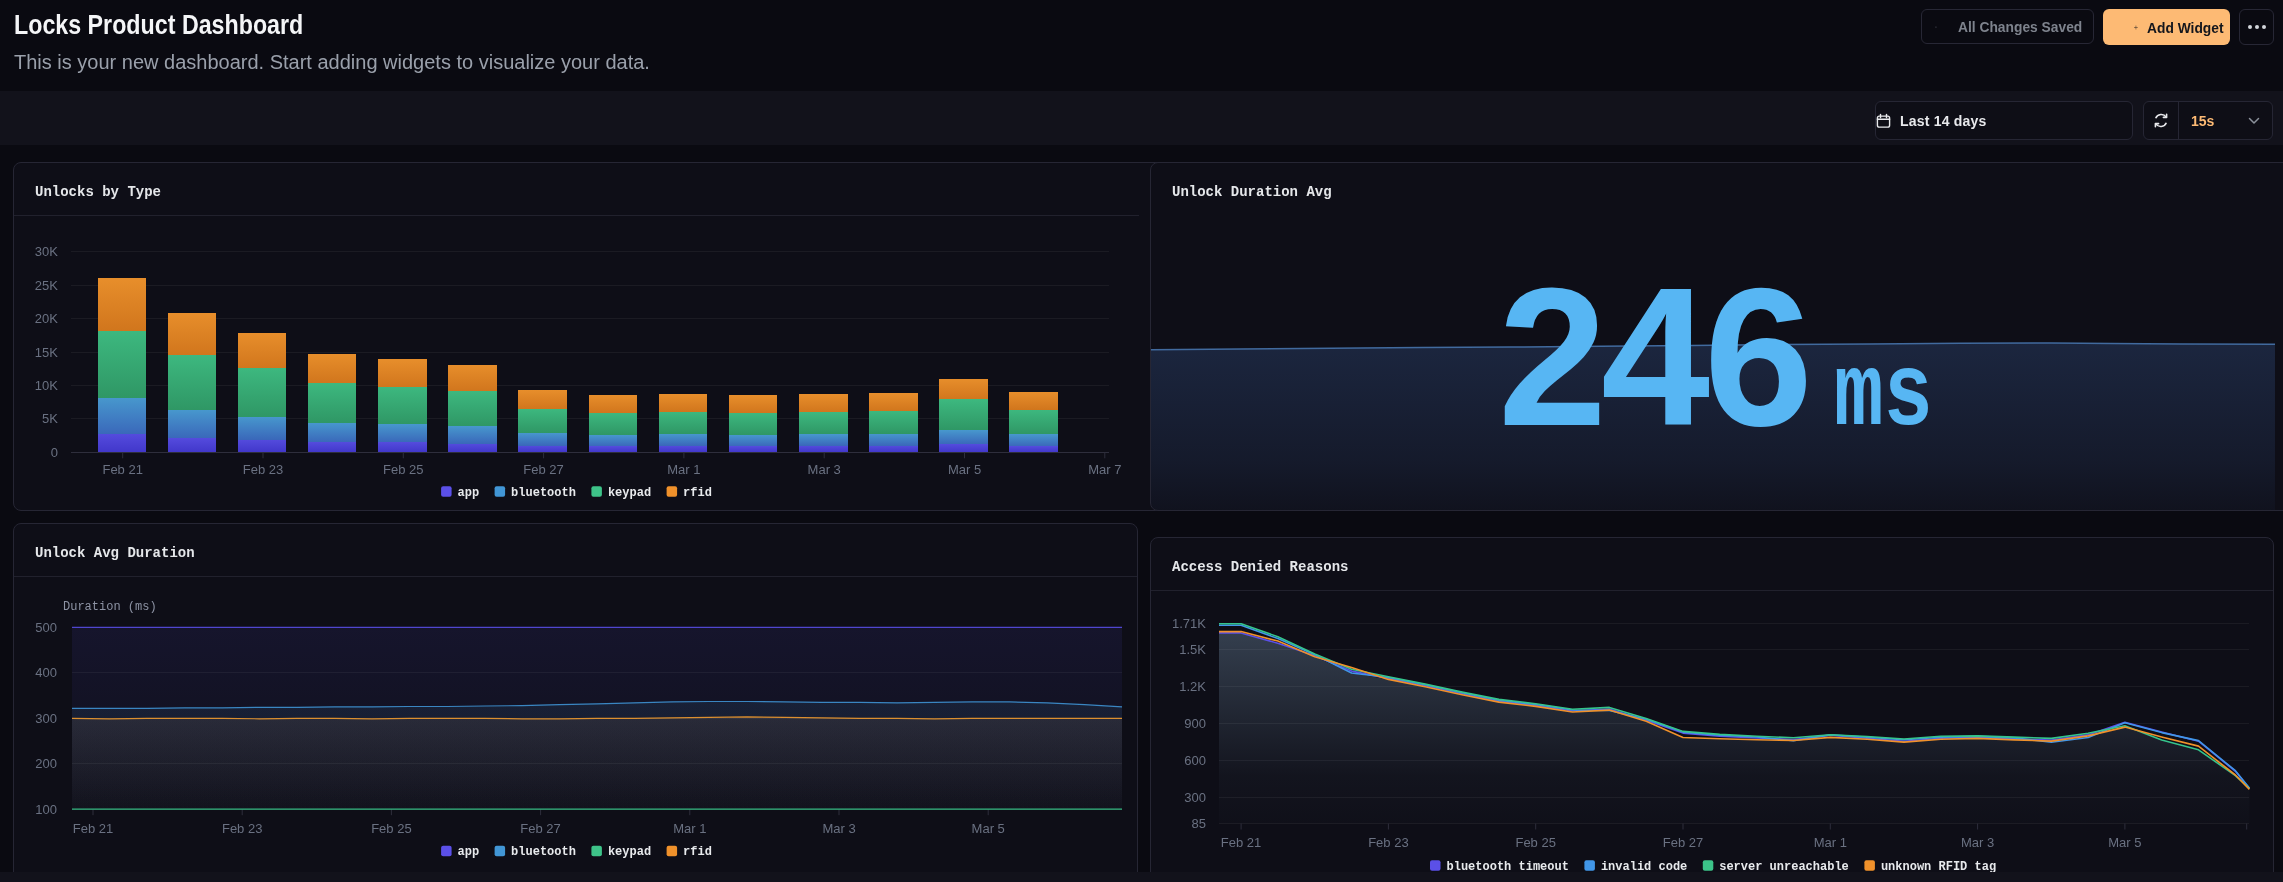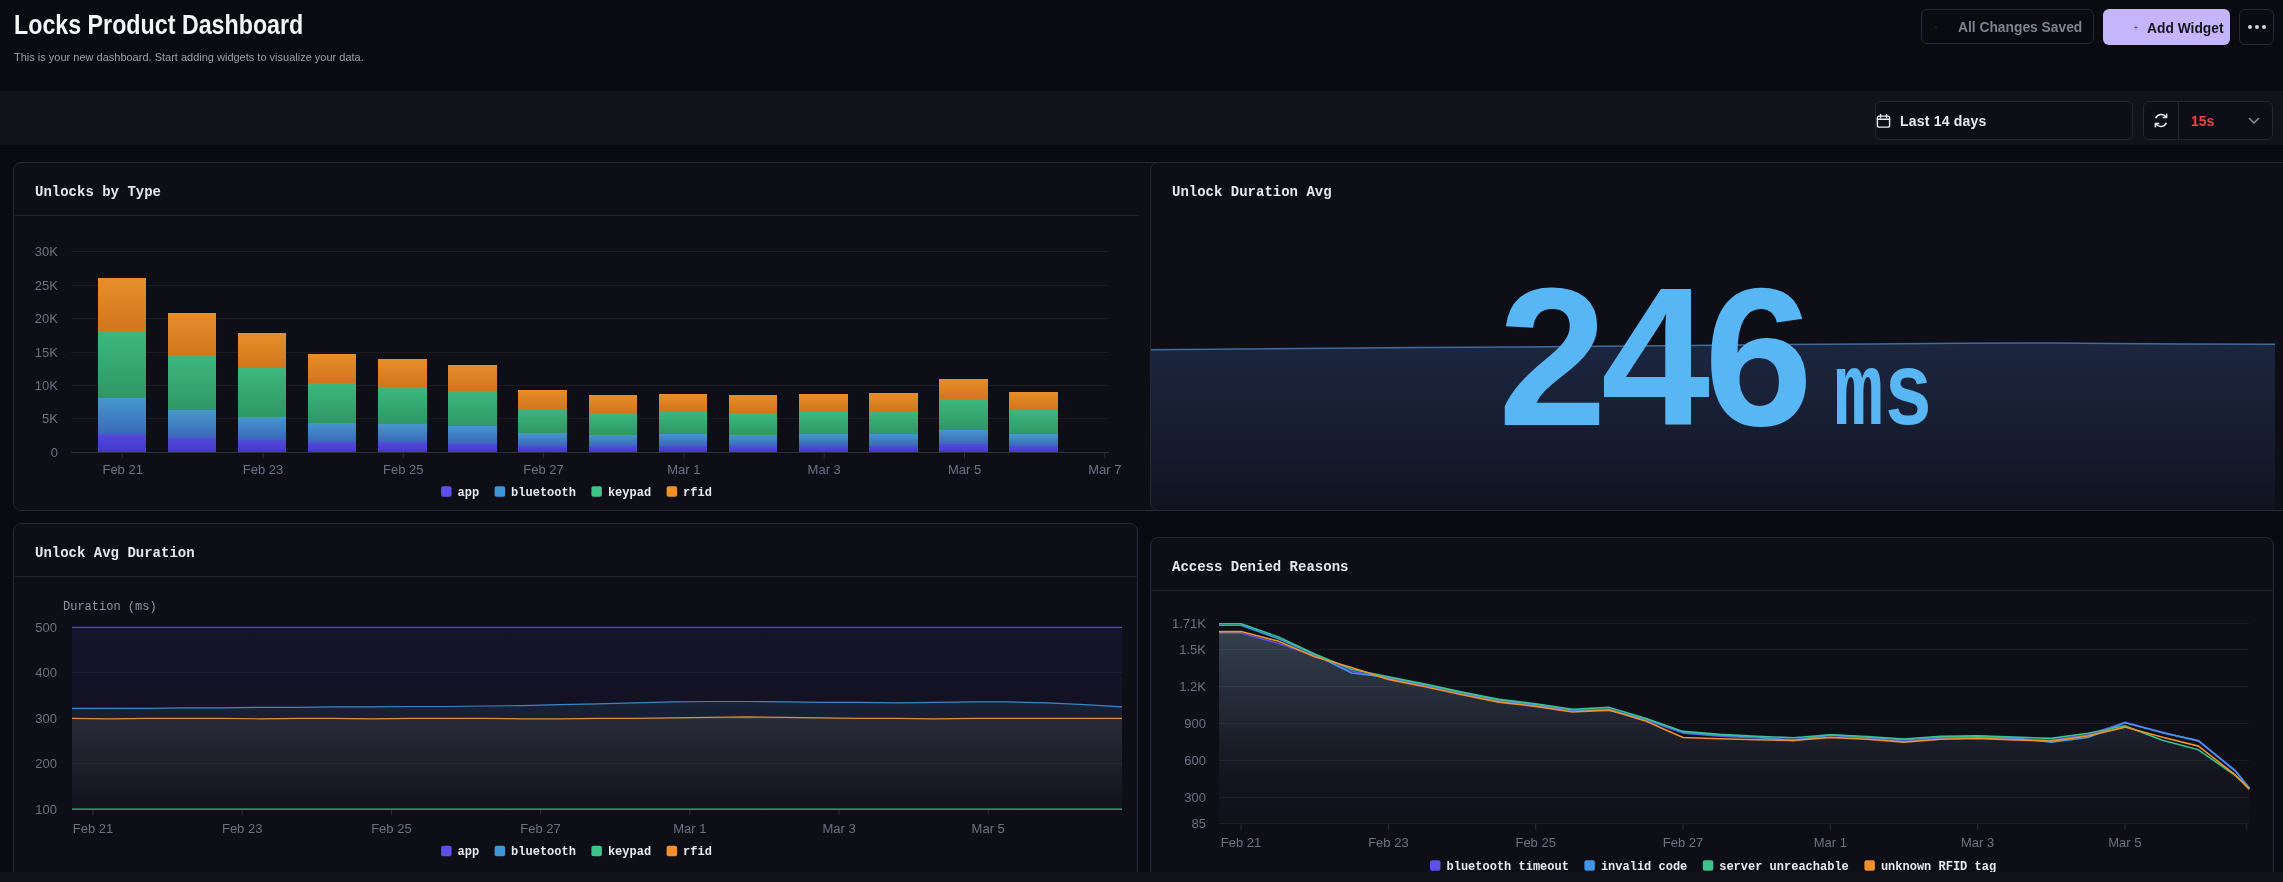--- a/index.html
+++ b/index.html
@@ -2,30 +2,30 @@
 <html><head><meta charset="utf-8"><title>Locks Product Dashboard</title>
 <style>
 *{margin:0;padding:0;box-sizing:border-box}
 html,body{width:2283px;height:882px;background:#0a0a11;font-family:"Liberation Sans", sans-serif;overflow:hidden}
 .abs{position:absolute}
 .panel{position:absolute;background:#0e0e17;border:1px solid #262634;border-radius:8px;overflow:hidden}
 .btn{position:absolute;display:flex;align-items:center;border-radius:6px;white-space:nowrap}
 </style></head>
 <body>
 <div class="abs" style="left:14px;top:8px;font-size:28px;line-height:34px;font-weight:bold;color:#f4f5f7;transform:scaleX(0.83);transform-origin:left top;white-space:nowrap">Locks Product Dashboard</div>
-<div class="abs" style="left:14px;top:51px;font-size:11px;color:#9aa0ab">This is your new dashboard. Start adding widgets to visualize your data.</div>
+<div class="abs" style="left:14px;top:51px;font-size:20px;color:#9aa0ab">This is your new dashboard. Start adding widgets to visualize your data.</div>
 
 <div class="btn" style="left:1921px;top:9px;width:173px;height:35px;border:1px solid #272735;padding-left:13px;gap:21px">
   <svg width="16" height="14" viewBox="0 0 16 14" fill="none" stroke="#7d828c" stroke-width="1.4" stroke-linecap="round" stroke-linejoin="round">
       <path d="M10.8 11.5h1.2a3.0 3.0 0 0 0 .6-5.94A4.6 4.6 0 0 0 3.7 4.0a3.5 3.5 0 0 0-.9 6.9"></path>
       <path d="M4.6 10.4l2.0 2.0 3.4-3.6"></path>
     </svg>
     <span style="font-size:15px;font-weight:bold;color:#7e838d;transform:scaleX(0.92);transform-origin:left center;white-space:nowrap">All Changes Saved</span>
 </div>
-<div class="btn" style="left:2103px;top:9px;width:127px;height:36px;background:#c4b5fd;padding-left:31px;gap:9px">
+<div class="btn" style="left:2103px;top:9px;width:127px;height:36px;background:#fdba74;padding-left:31px;gap:9px">
   <svg width="15" height="15" viewBox="0 0 15 15" stroke="#14161c" stroke-width="1.7" stroke-linecap="round">
       <line x1="7.5" y1="1.5" x2="7.5" y2="13.5"></line>
       <line x1="1.5" y1="7.5" x2="13.5" y2="7.5"></line>
     </svg>
     <span style="font-size:15px;font-weight:bold;color:#14161c;transform:scaleX(0.92);transform-origin:left center;white-space:nowrap">Add Widget</span>
 </div>
 <div class="btn" style="left:2239px;top:9px;width:35px;height:36px;border:1px solid #272735;justify-content:center;gap:3px">
   <span style="width:4px;height:4px;border-radius:50%;background:#d2d6db"></span>
   <span style="width:4px;height:4px;border-radius:50%;background:#d2d6db"></span>
   <span style="width:4px;height:4px;border-radius:50%;background:#d2d6db"></span>
@@ -44,21 +44,21 @@
 <div class="btn" style="left:2143px;top:101px;width:130px;height:39px;background:#0e0e16;border:1px solid #262634">
   <span style="width:34px;display:flex;justify-content:center">
       <svg width="16" height="15" viewBox="0 0 16 15" fill="none" stroke="#e8e9ec" stroke-width="1.6">
         <path d="M13.2 4.1 A6.0 6.0 0 0 0 2.7 5.3"></path>
         <path d="M2.8 10.9 A6.0 6.0 0 0 0 13.3 9.7"></path>
         <path d="M13.6 1.2 v3.2 h-3.2" stroke-linecap="round" stroke-linejoin="round"></path>
         <path d="M2.4 13.8 v-3.2 h3.2" stroke-linecap="round" stroke-linejoin="round"></path>
       </svg>
     </span>
   <span style="width:1px;height:37px;background:#262634"></span>
-  <span style="font-size:14px;font-weight:bold;color:#ef4444;margin-left:12px">15s</span>
+  <span style="font-size:14px;font-weight:bold;color:#fdba74;margin-left:12px">15s</span>
   <span style="margin-left:auto;margin-right:12px;display:flex">
       <svg width="12" height="8" viewBox="0 0 12 8" fill="none" stroke="#8b919b" stroke-width="1.5" stroke-linecap="round" stroke-linejoin="round">
         <path d="M1.5 1.5 6 6l4.5-4.5"></path>
       </svg>
     </span>
 </div>
 
 <div class="panel" style="left:13px;top:162px;width:1262px;height:349px"><svg width="1125" height="349" viewBox="0 0 1125 349">
       <defs>
 <linearGradient id="g_app" x1="0" y1="0" x2="0" y2="1">

